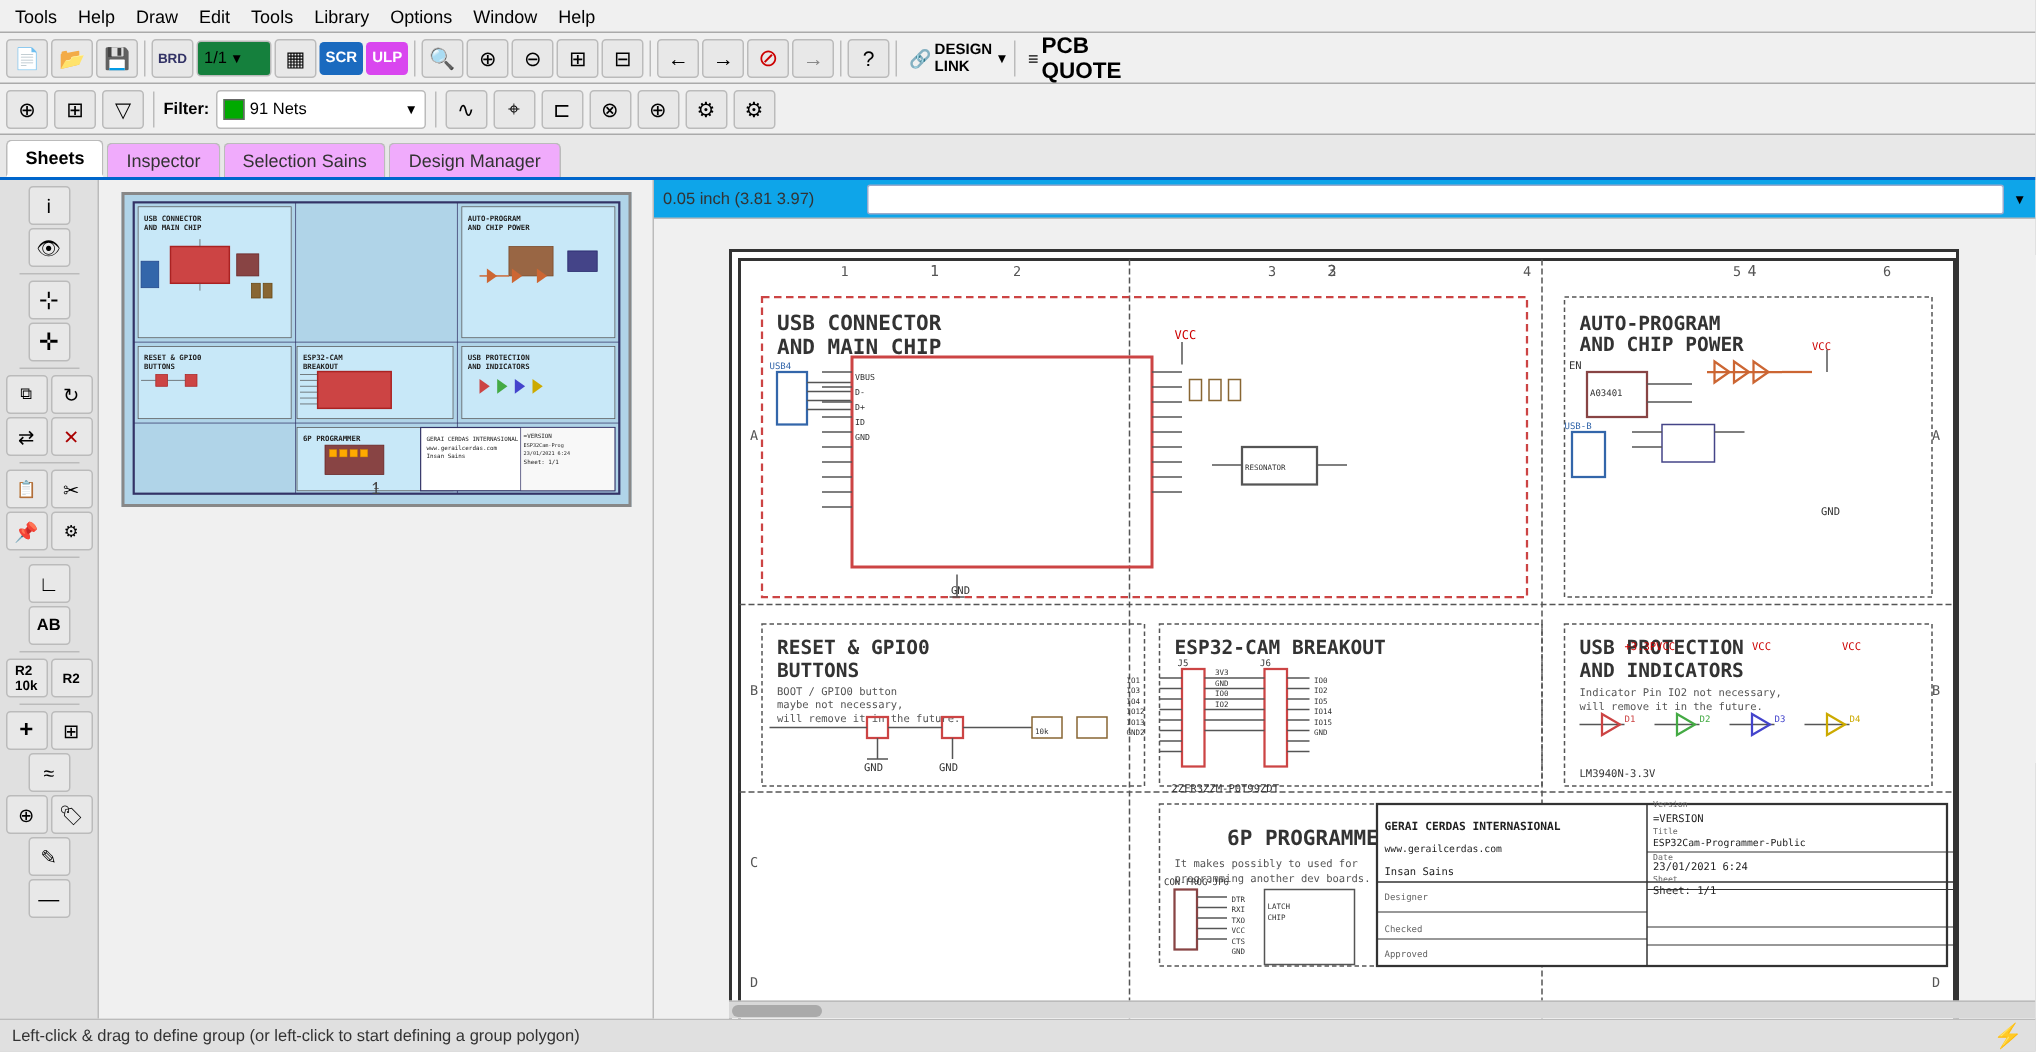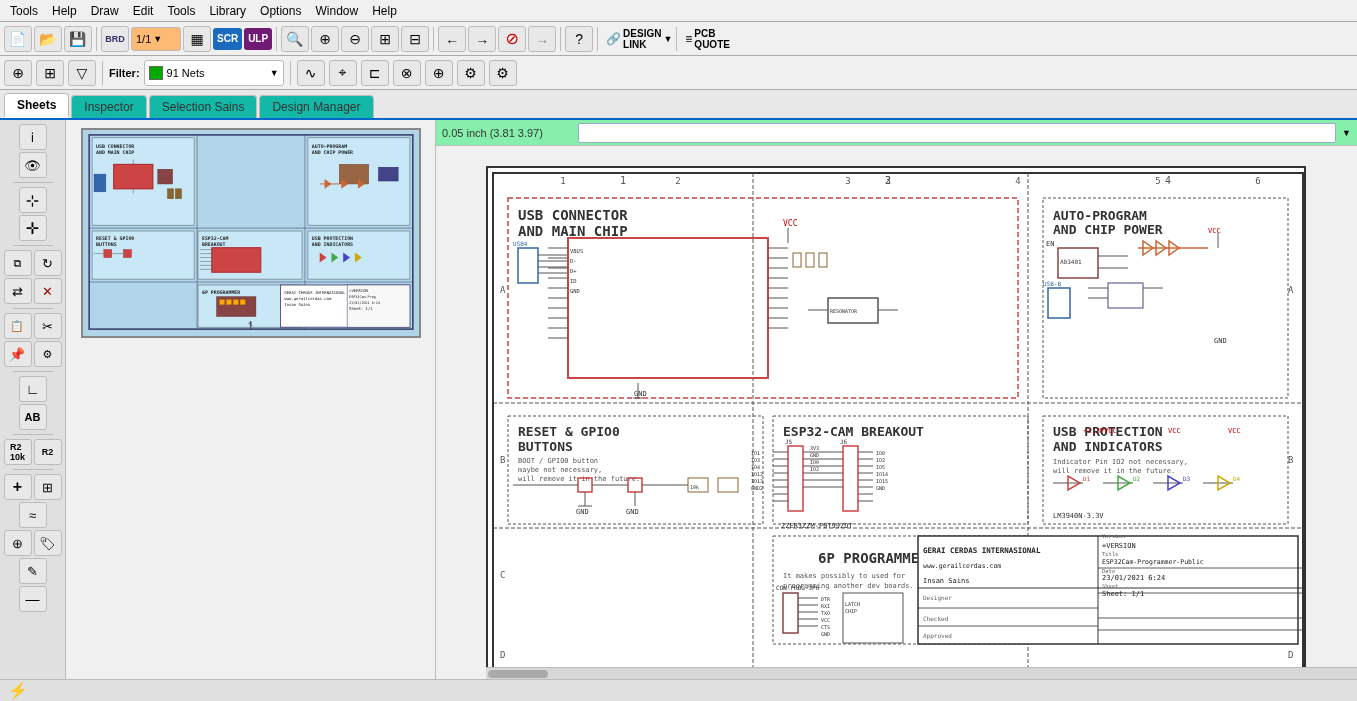--- a/index.html
+++ b/index.html
@@ -21,30 +21,30 @@
     }
     .tb-btn {
       display: flex; align-items: center; justify-content: center;
       width: 28px; height: 26px; background: #e8e8e8;
       border: 1px solid #bbb; border-radius: 3px; cursor: pointer;
       font-size: 14px;
     }
     .tb-sep { width: 1px; height: 24px; background: #bbb; margin: 0 2px; }
     .tb-scale {
       display: flex; align-items: center; height: 24px;
-      border: 1px solid #bbb; border-radius: 3px; background: #fdba74;
+      border: 1px solid #bbb; border-radius: 3px; background: #15803d;
       padding: 0 4px; font-size: 11px; min-width: 50px;
     }
     .tb-badge {
       display: inline-flex; align-items: center; justify-content: center;
       height: 22px; padding: 0 4px; border-radius: 3px;
       font-size: 10px; font-weight: bold; color: white;
     }
     .badge-scr { background: #1a6abf; }
-    .badge-ulp { background: #701a75; }
+    .badge-ulp { background: #d946ef; }
 
     
     #toolbar2 {
       display: flex; align-items: center; height: 34px;
       background: #f0f0f0; border-bottom: 1px solid #aaa;
       padding: 0 4px; gap: 4px;
     }
     .layer-select {
       display: flex; align-items: center; height: 26px;
       border: 1px solid #bbb; border-radius: 3px; background: white;
@@ -54,21 +54,21 @@
 
     
     #tabbar {
       display: flex; align-items: flex-end; height: 30px;
       background: #e8e8e8; border-bottom: 2px solid #0066cc;
       padding: 0 4px;
     }
     .tab {
       padding: 4px 12px; cursor: pointer; font-size: 12px;
       border: 1px solid #bbb; border-bottom: none;
-      background: #14b8a6; border-radius: 4px 4px 0 0; margin-right: 2px;
+      background: #f0abfc; border-radius: 4px 4px 0 0; margin-right: 2px;
       color: #333;
     }
     .tab.active {
       background: white; border-bottom: 2px solid white;
       font-weight: bold; color: #000;
     }
 
     
     #main {
       display: flex; height: calc(701px - 22px - 34px - 34px - 30px - 22px);
@@ -109,21 +109,21 @@
     }
 
     
     #canvas-area {
       flex: 1; background: #f8f8f8;
       display: flex; flex-direction: column;
       overflow: hidden;
     }
     #coord-bar {
       display: flex; align-items: center; height: 26px;
-      background: #86efac; border-bottom: 1px solid #bbb;
+      background: #0ea5e9; border-bottom: 1px solid #bbb;
       padding: 0 6px; gap: 6px;
     }
     #coord-text { font-size: 11px; color: #333; min-width: 130px; }
     #coord-input {
       flex: 1; height: 20px; border: 1px solid #99aacc;
       border-radius: 2px; background: white; font-size: 11px;
       padding: 0 4px;
     }
 
     
@@ -206,21 +206,21 @@
   <div class="tb-btn" title="Help">?</div>
   <div class="tb-sep"></div>
   <div style="display:flex;align-items:center;gap:2px;margin-left:4px;">
     <span style="font-size:12px;">🔗</span>
     <span style="font-size:10px;font-weight:bold;">DESIGN<br>LINK</span>
     <span style="font-size:9px;">▼</span>
   </div>
   <div class="tb-sep"></div>
   <div style="display:flex;align-items:center;gap:2px;margin-left:4px;">
     <span style="font-size:12px;">≡</span>
-    <span style="font-size:10px;font-weight:bold;">PCB<br>QUOTE</span>
+    <span style="font-size:15px;font-weight:bold;">PCB<br>QUOTE</span>
   </div>
 </div>
 
 <div id="toolbar2">
   <div class="tb-btn" title="Snap">⊕</div>
   <div class="tb-btn" title="Grid">⊞</div>
   <div class="tb-btn" title="Filter">▽</div>
   <div class="tb-sep"></div>
   <span style="font-size:11px;font-weight:bold;">Filter:</span>
   <div class="layer-select">
@@ -680,14 +680,15 @@
 
       <div class="h-scrollbar" style="position:absolute;bottom:0;left:50px;right:0;">
         <div class="h-scrollbar-thumb"></div>
       </div>
     </div>
   </div>
 
 </div>
 
 <div id="statusbar">
+  <span id="status-text">Left-click &amp; drag to define group (or left-click to start defining a group polygon)</span>
   <span class="status-icon">⚡</span>
 </div>
 
 </body></html>

